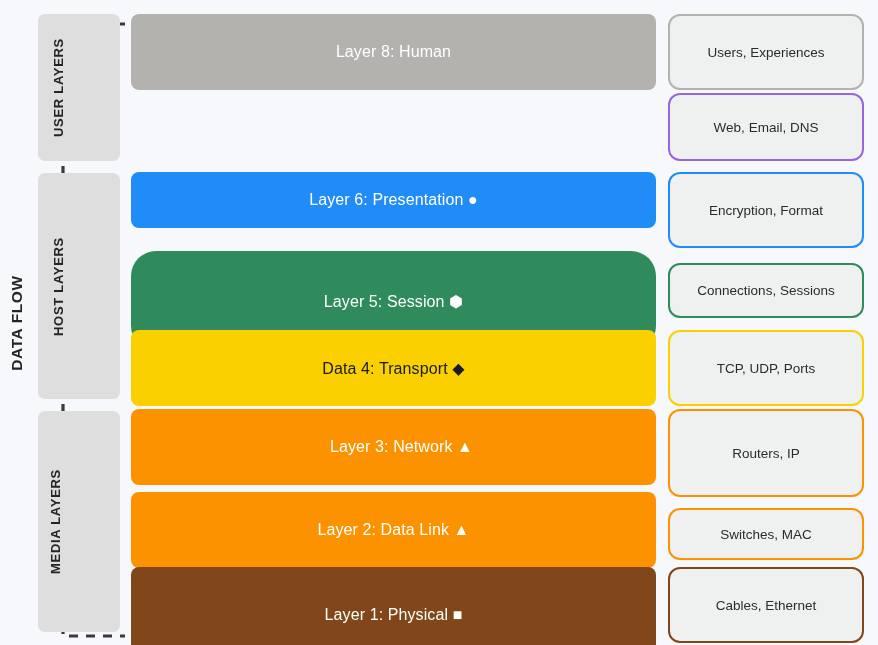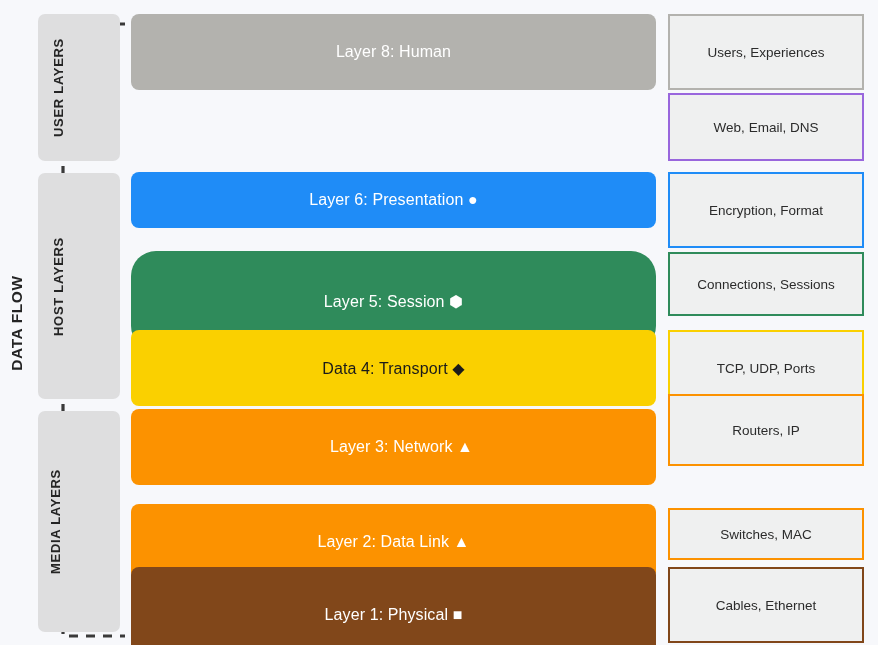--- a/index.html
+++ b/index.html
@@ -89,21 +89,21 @@
     letter-spacing: 0.1px;
     white-space: nowrap;
   }
 
   
   .desc-box {
     position: absolute;
     left: 668px;
     width: 196px;
     background: #eff0f0;
-    border-radius: 0;
+    border-radius: 12px;
     border-style: solid;
     border-width: 2.2px;
     display: flex;
     align-items: center;
     justify-content: center;
     box-sizing: border-box;
   }
   .desc-box .desc-text {
     font-size: 13.5px;
     color: #2b2b2b;
@@ -147,39 +147,39 @@
   <div class="layer-bar" style="top:172px;height:56px;background:#1f8cf7;">
     <span class="bar-text" style="color:#ffffff;">Layer 6: Presentation ●</span>
   </div>
   <div class="desc-box" style="top:172px;height:76px;border-color:#1f8cf7;">
     <span class="desc-text">Encryption, Format</span>
   </div>
 
   <div class="layer-bar" style="top:251px;height:100px;background:#2f8b5b;border-radius:25px;">
     <span class="bar-text" style="color:#ffffff;">Layer 5: Session ⬢</span>
   </div>
-  <div class="desc-box" style="top:252px;height:64px;border-color:#2f8b5b;">
+  <div class="desc-box" style="top:263px;height:55px;border-color:#2f8b5b;">
     <span class="desc-text">Connections, Sessions</span>
   </div>
 
   <div class="layer-bar" style="top:330px;height:76px;background:#fad000;">
     <span class="bar-text" style="color:#1a1a1a;">Data 4: Transport ◆</span>
   </div>
   <div class="desc-box" style="top:330px;height:76px;border-color:#fad000;">
     <span class="desc-text">TCP, UDP, Ports</span>
   </div>
 
   <div class="layer-bar" style="top:409px;height:76px;background:#fc9200;padding-left:16px;">
     <span class="bar-text" style="color:#ffffff;">Layer 3: Network ▲</span>
   </div>
-  <div class="desc-box" style="top:394px;height:72px;border-color:#fc9200;">
+  <div class="desc-box" style="top:409px;height:88px;border-color:#fc9200;">
     <span class="desc-text">Routers, IP</span>
   </div>
 
-  <div class="layer-bar" style="top:504px;height:76px;background:#fc9200;">
+  <div class="layer-bar" style="top:492px;height:76px;background:#fc9200;">
     <span class="bar-text" style="color:#ffffff;">Layer 2: Data Link ▲</span>
   </div>
   <div class="desc-box" style="top:508px;height:52px;border-color:#fc9200;">
     <span class="desc-text">Switches, MAC</span>
   </div>
 
   <div class="layer-bar" style="top:567px;height:96px;background:#81471a;">
     <span class="bar-text" style="color:#ffffff;">Layer 1: Physical ■</span>
   </div>
   <div class="desc-box" style="top:567px;height:76px;border-color:#81471a;">

